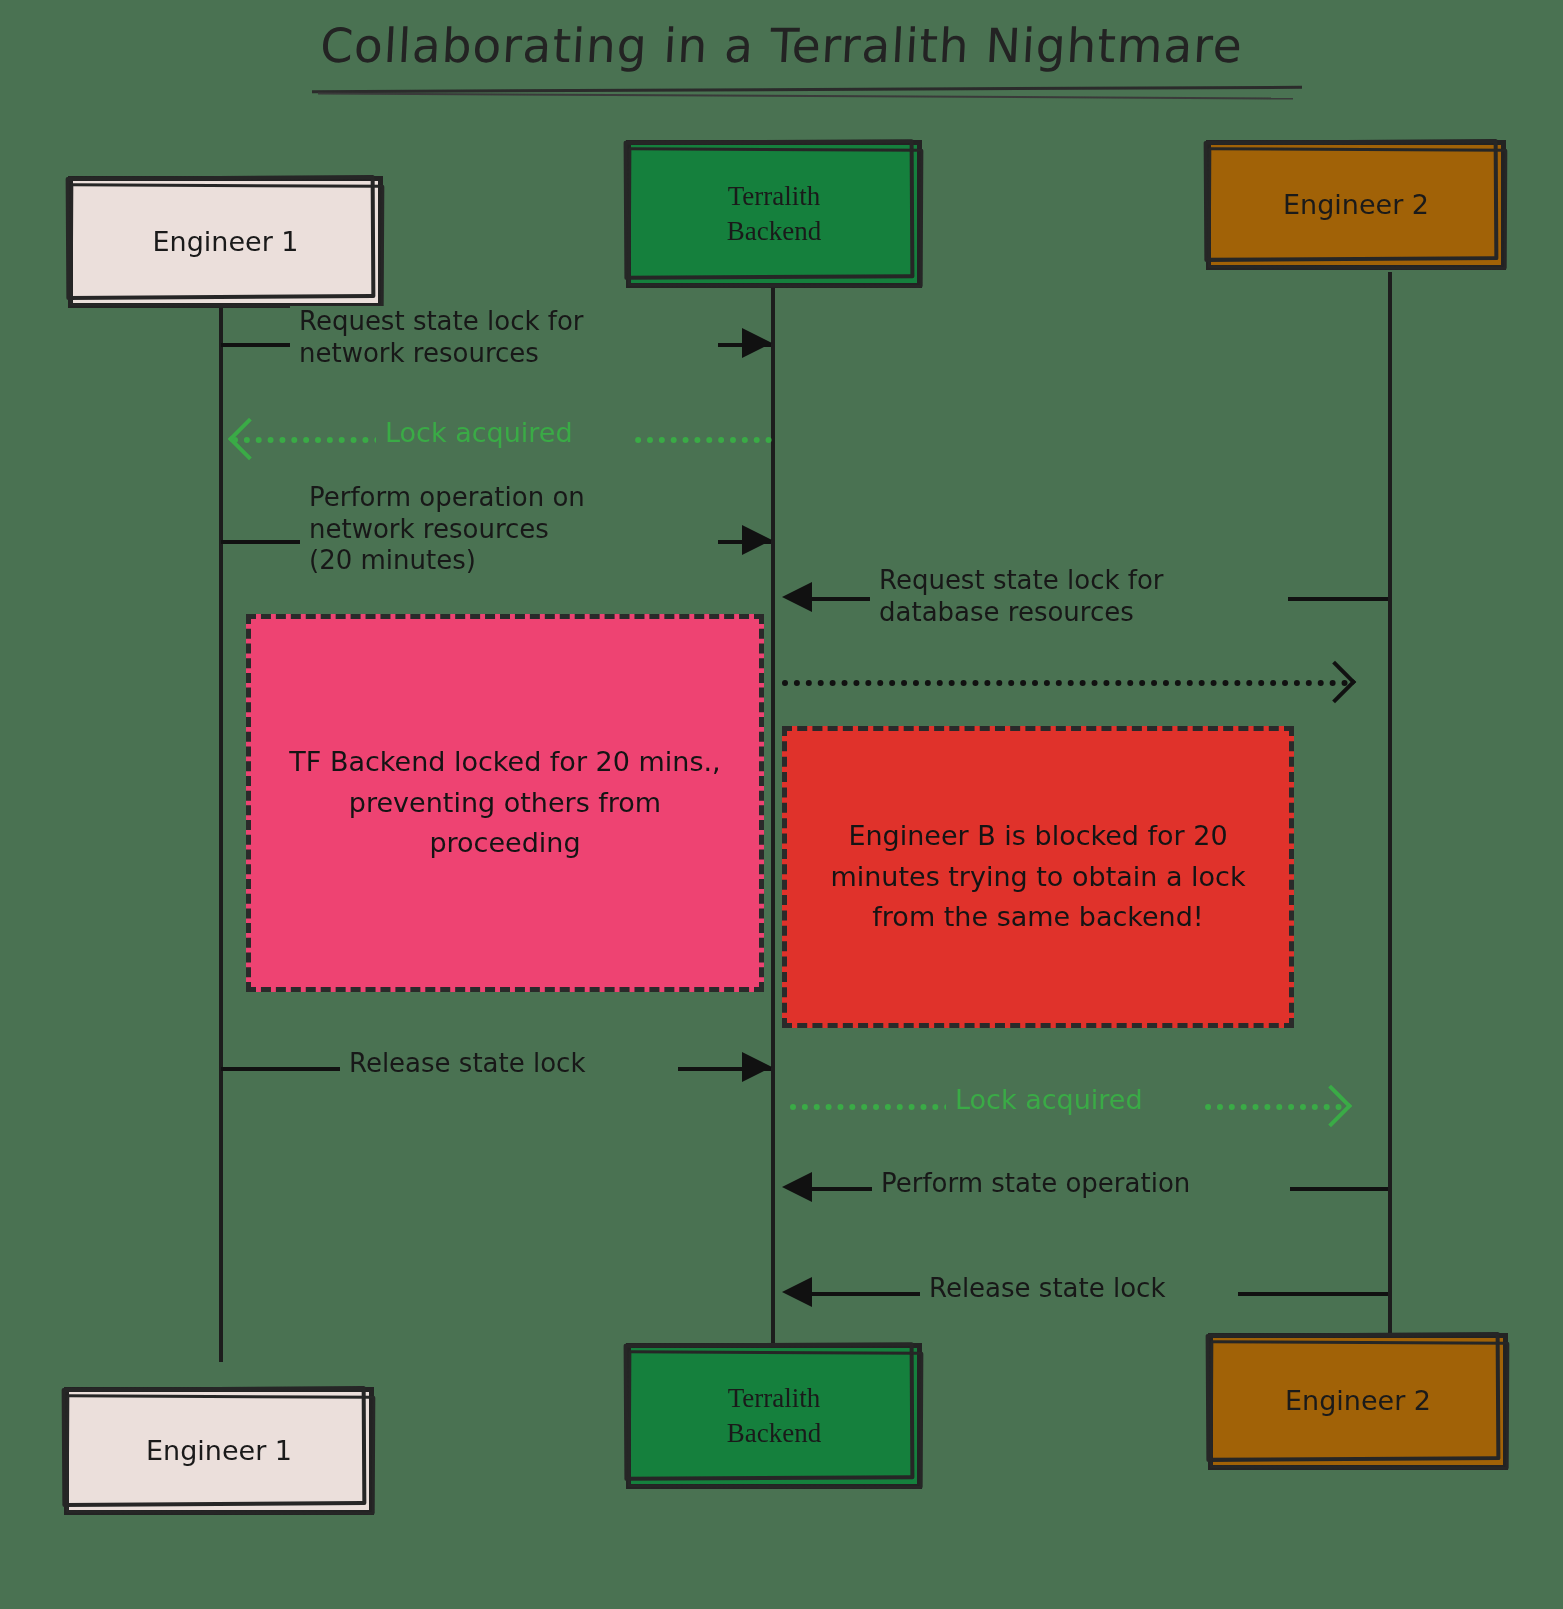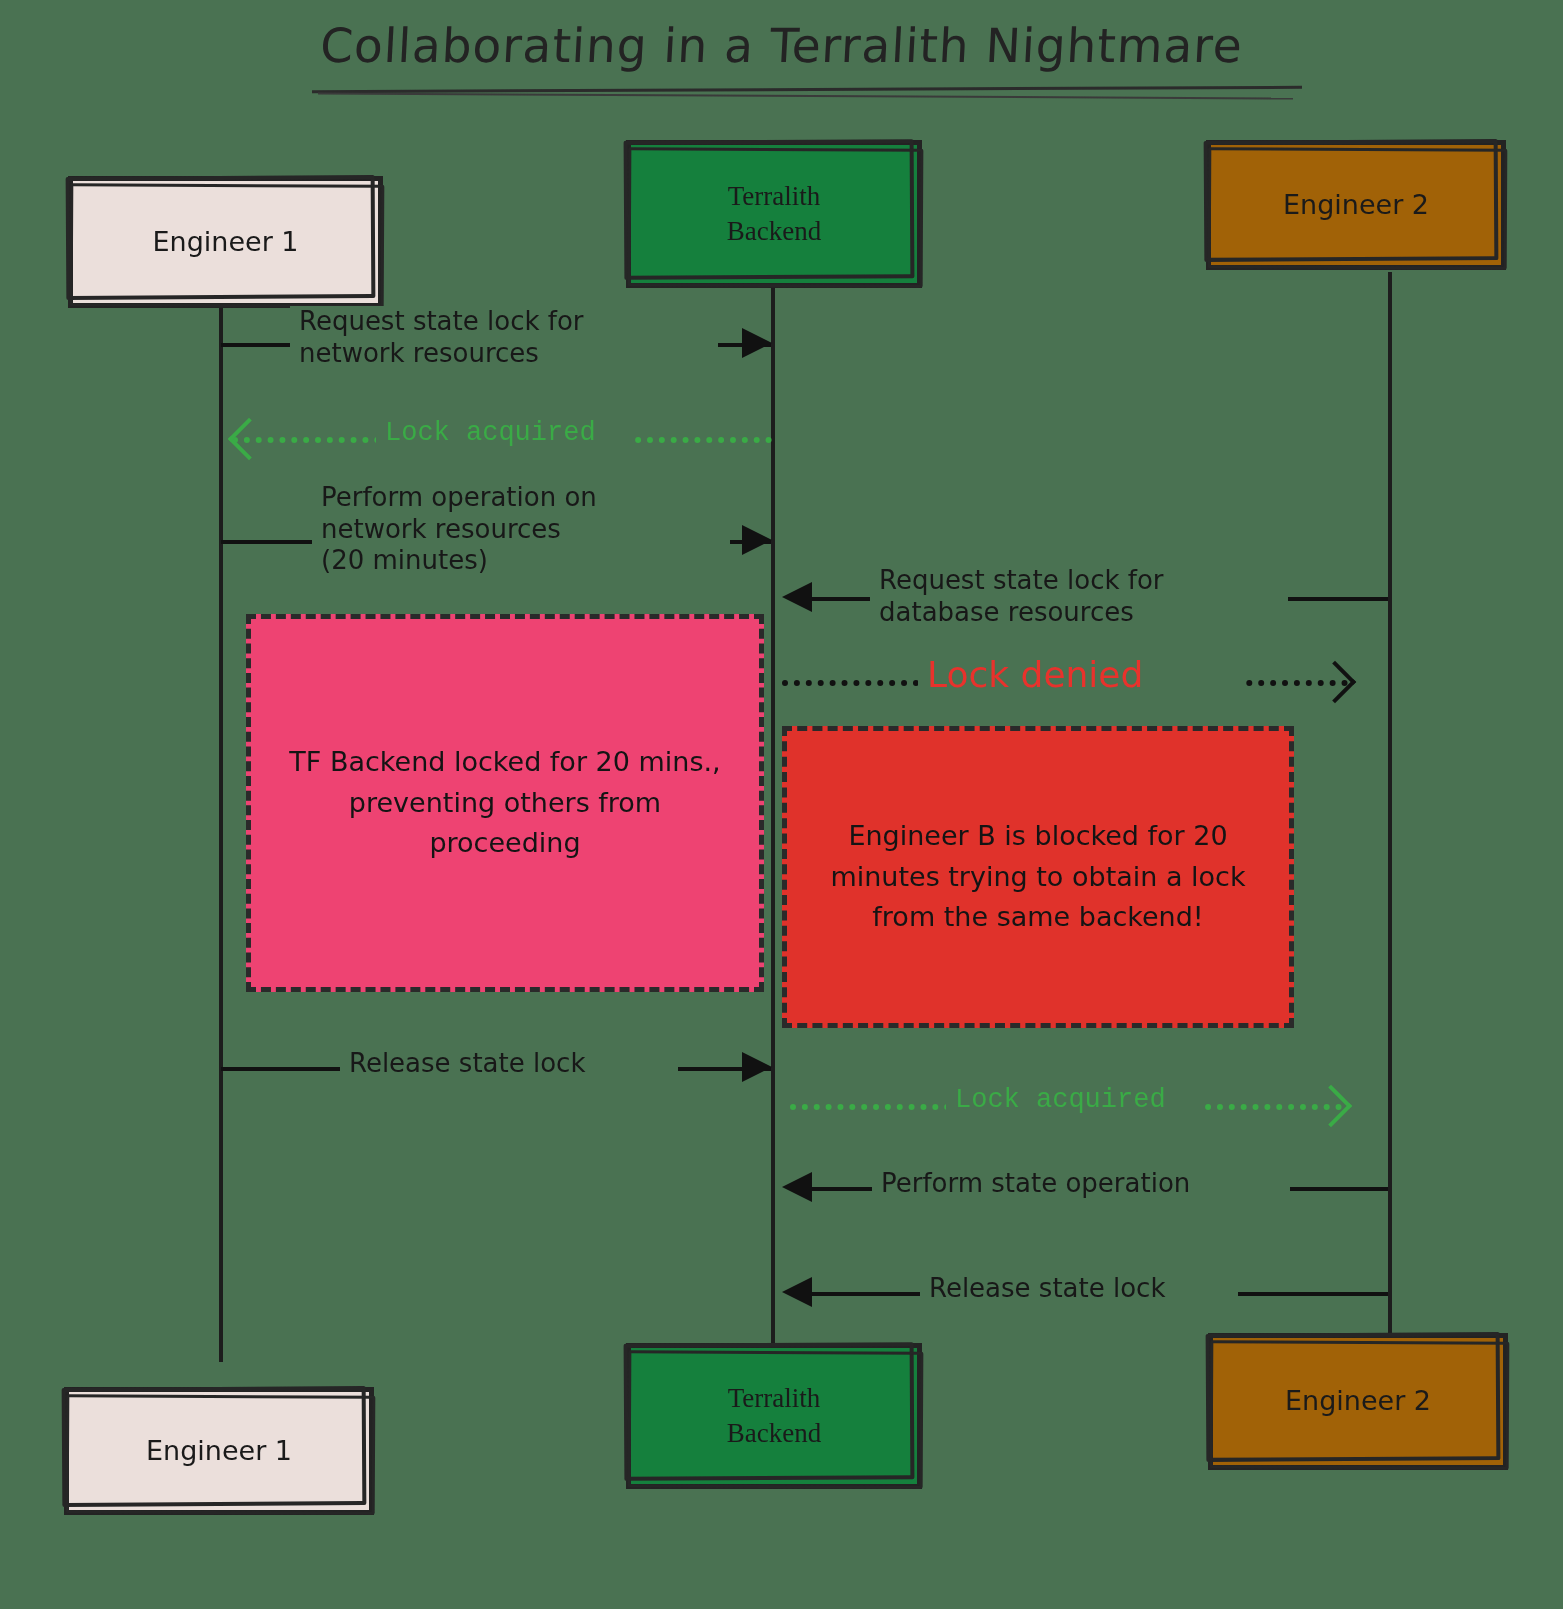--- a/index.html
+++ b/index.html
@@ -124,21 +124,21 @@
     border-left: 4px solid #111;
     transform: rotate(45deg);
   }
   .msg-label {
     position: absolute;
     color: #181818;
     font-size: 26px;
     line-height: 1.22;
     font-family: "DejaVu Sans", sans-serif;
   }
-  .msg-label.green { color: #3aab46; font-size: 27px; font-family: Liberation Mono, monospace; }
+  .msg-label.green { color: #3aab46; font-size: 27px; }
   .msg-label.red   { color: #e8322c; font-size: 36px; }
   .msg-label.onbg  { background: #4a7252; padding: 0 9px; }
 
   
   .note {
     position: absolute;
     box-sizing: border-box;
     border: 5px dashed #2a2a2a;
     display: flex;
     align-items: center;
@@ -222,36 +222,35 @@
     <span>Request state lock for</span><br>
     <span>network resources</span>
   </div>
 
   <div class="msg-line dotted green" style="left:232px; top:437px; width:540px;"></div>
   <div class="arrowhead open-right" style="left:234px; top:424px; transform:rotate(-135deg);"></div>
   <div class="msg-label green onbg" style="left:376px; top:417px; width:240px;">Lock acquired</div>
 
   <div class="msg-line" style="left:221px; top:540px; width:550px;"></div>
   <div class="arrowhead right" style="left:742px; top:525px;"></div>
-  <div class="msg-label onbg" style="left:312px; top:482px; width:400px;">
+  <div class="msg-label onbg" style="left:300px; top:482px; width:400px;">
     <span>Perform operation on</span><br>
     <span>network resources</span><br>
     <span>(20 minutes)</span>
   </div>
 
   <div class="msg-line" style="left:802px; top:597px; width:586px;"></div>
   <div class="arrowhead left" style="left:782px; top:582px;"></div>
   <div class="msg-label onbg" style="left:870px; top:565px; width:400px;">
     <span>Request state lock for</span><br>
     <span>database resources</span>
   </div>
 
   <div class="msg-line dotted" style="left:782px; top:680px; width:566px;"></div>
   <div class="arrowhead open-left" style="left:1320px; top:667px; transform:rotate(-135deg); border-bottom-color:#111; border-left-color:#111;"></div>
-  <div class="msg-label red onbg" style="left:918px; top:653px; width:310px;">Lock denied</div>
 
   <div class="note pink" style="left:246px; top:614px; width:518px; height:378px;">
     <span>TF Backend locked for 20 mins., preventing others from proceeding</span>
   </div>
 
   <div class="note red" style="left:782px; top:726px; width:512px; height:302px;">
     <span>Engineer B is blocked for 20 minutes trying to obtain a lock from the same backend!</span>
   </div>
 
   <div class="msg-line" style="left:221px; top:1067px; width:550px;"></div>

